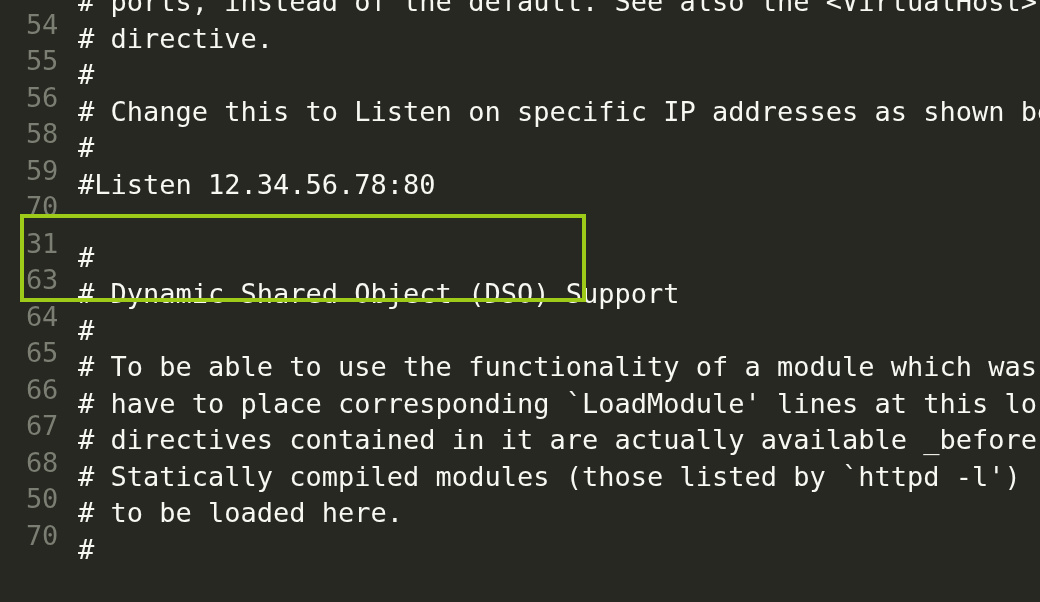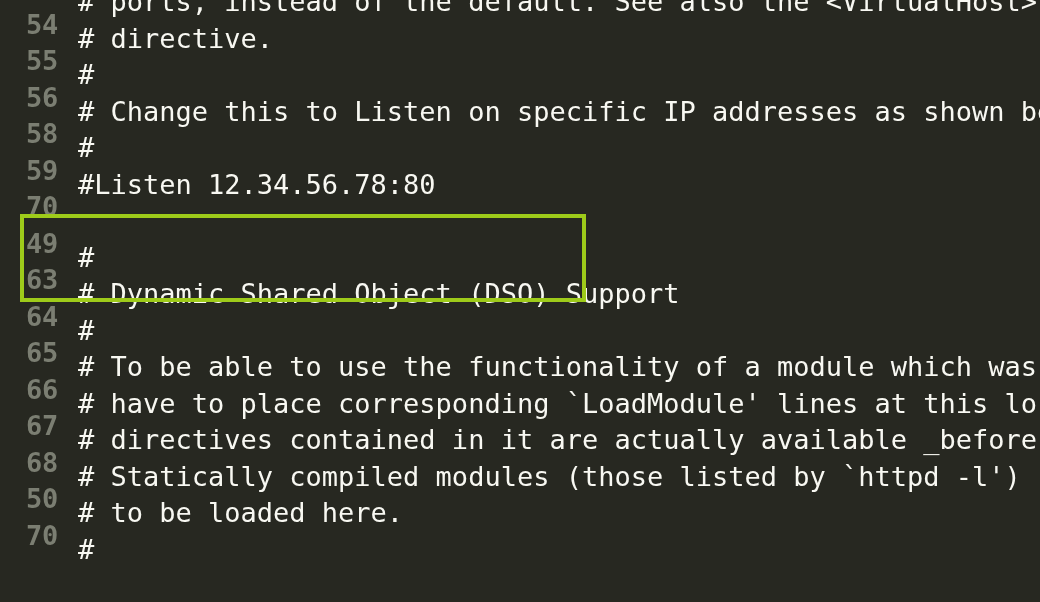--- a/index.html
+++ b/index.html
@@ -42,21 +42,20 @@
   .line-number {
     position: absolute;
     left: 0;
     top: 0;
     width: 58px;
     text-align: right;
     color: #7b7e72;
     font-size: 27px;
     line-height: 36.5px;
     letter-spacing: -0.3px;
-    font-weight: bold;
   }
 
   .line-text {
     position: absolute;
     left: 78px;
     top: 14px;
     line-height: 36.5px;
     font-size: 27px;
     color: #f8f8f2;
     white-space: pre;
@@ -114,21 +113,21 @@
       <span class="line-text">#Listen 12.34.56.78:80</span>
     </div>
 
 
     <div class="code-line">
       <span class="line-number">70</span>
       <span class="line-text"></span>
     </div>
 
     <div class="code-line">
-      <span class="line-number">49</span>
+      <span class="line-number">31</span>
       <span class="line-text">#</span>
     </div>
 
     <div class="code-line">
       <span class="line-number">63</span>
       <span class="line-text"># Dynamic Shared Object (DSO) Support</span>
     </div>
 
     <div class="code-line">
       <span class="line-number">64</span>

